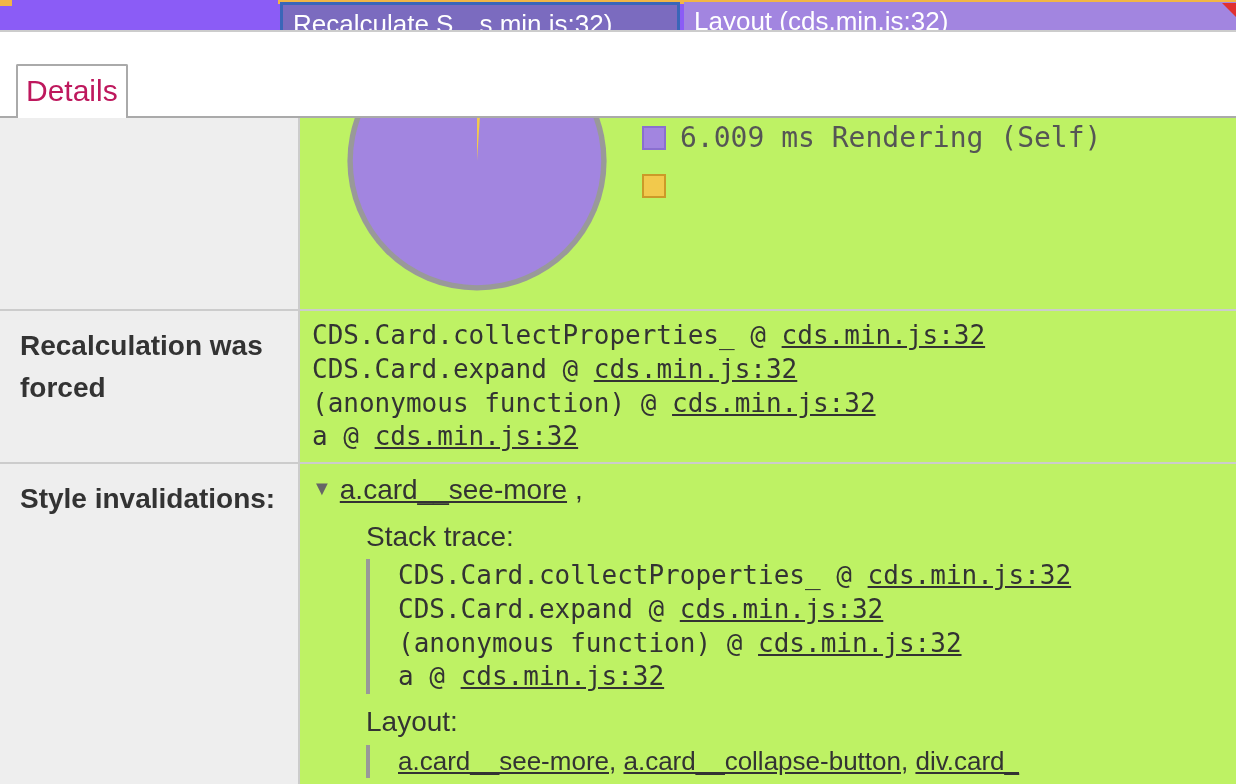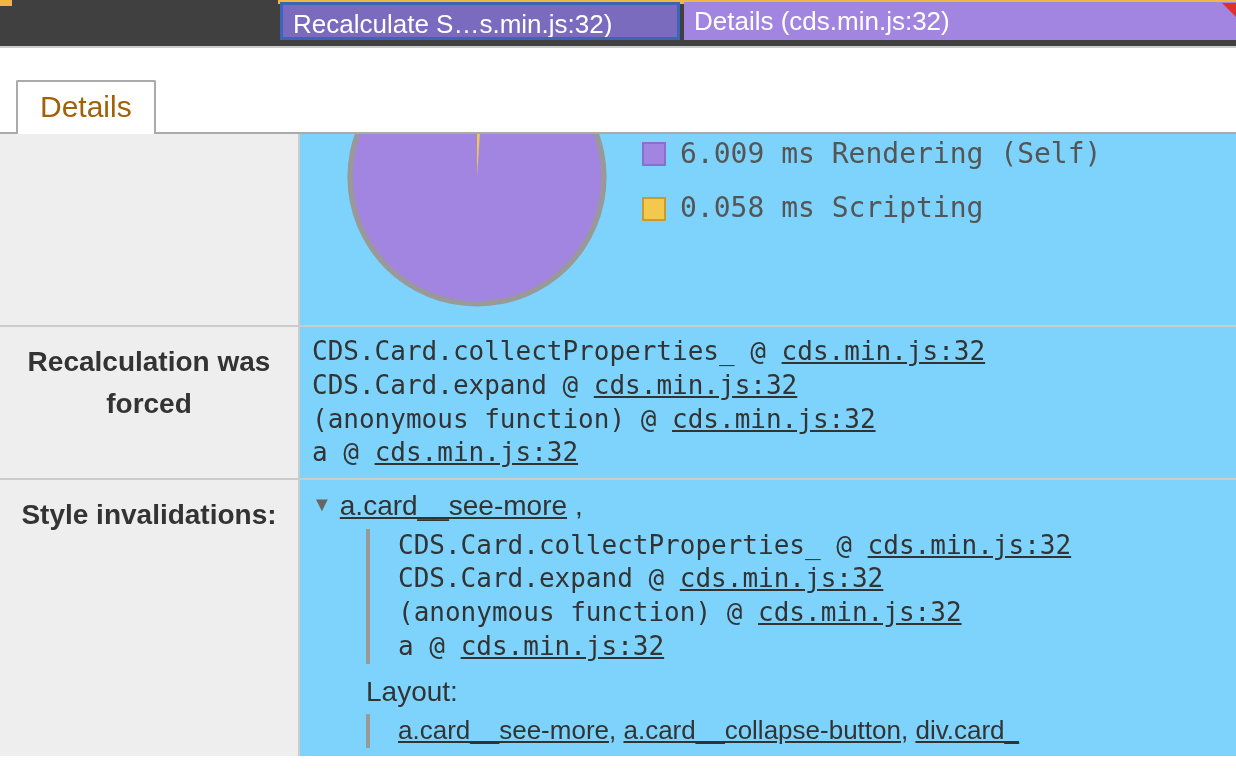--- a/index.html
+++ b/index.html
@@ -10,23 +10,23 @@
     width: 1236px;
     height: 784px;
     overflow: hidden;
     color: #333;
   }
   .mono { font-family: Menlo, Monaco, Consolas, monospace; }
 
   
   .timeline {
     position: relative;
-    height: 48px;
+    height: 32px;
     width: 100%;
-    background: #404040;
+    background: #8b5cf6;
     margin-top: 0;
     border-bottom: 2px solid #ccc;
     overflow: hidden;
   }
   .timeline .bar {
     position: absolute;
     top: 2px;
     height: 38px;
     line-height: 38px;
     font-size: 26px;
@@ -49,27 +49,27 @@
 
   
   .tab-strip {
     display: flex;
     height: 56px;
     border-bottom: 2px solid #aaa;
     background: #fff;
     margin-top: 30px;
   }
   .tab-strip .tab {
-    padding: 8px 22px;
+    padding: 8px 8px;
     border: 2px solid #aaa;
     border-bottom: none;
     border-radius: 2px 2px 0 0;
     margin-left: 16px;
     font-size: 30px;
-    color: #a16207;
+    color: #be185d;
     background: #fff;
     position: relative;
     top: 2px;
   }
 
   
   .details {
     display: flex;
     flex-direction: column;
     background: #eee;
@@ -83,28 +83,27 @@
   .row-label {
     width: 300px;
     min-width: 300px;
     padding: 14px 20px;
     font-weight: 600;
     font-size: 28px;
     color: #333;
     border-right: 2px solid #ccc;
     line-height: 1.5;
     background: #eee;
-    text-align: center;
   }
   .row-value {
     flex: 1;
     padding: 8px 20px 8px 12px;
     font-size: 26px;
     line-height: 1.3;
-    background: #7dd3fc;
+    background: #bef264;
     overflow: hidden;
   }
 
   
   .pie-wrap {
     display: flex;
     align-items: flex-start;
     gap: 30px;
     padding-top: 0;
     height: 175px;
@@ -174,21 +173,21 @@
 <body>
 
 <div class="timeline">
   <div class="bar-yellow-top" style="left:0; width:12px; top:0;"></div>
   <div class="bar-yellow-top" style="left:278px; width:958px; top:0; height:4px;"></div>
 
   <div class="bar" style="left:280px; width:400px; background:#7b6bbf; border:3px solid #3a66b8;">
     <span>Recalculate S…s.min.js:32)</span>
   </div>
   <div class="bar" style="left:684px; width:700px; background:#a285e0;">
-    <span>Details (cds.min.js:32)</span>
+    <span>Layout (cds.min.js:32)</span>
   </div>
   <div class="red-corner" style="left:1222px; top:3px;"></div>
 </div>
 
 <div class="tab-strip">
   <div class="tab">
     <span>Details</span>
   </div>
 </div>
 
@@ -205,21 +204,20 @@
             <path d="M50 50 L50 4 A46 46 0 0 1 53 4.1 Z" fill="#f2c94c"></path>
           </svg>
         </div>
         <div class="legend mono">
           <div class="legend-item">
             <span class="swatch" style="background:#a285e0; border-color:#8a6fd0;"></span>
             <span>6.009 ms Rendering (Self)</span>
           </div>
           <div class="legend-item">
             <span class="swatch" style="background:#f2c94c; border-color:#cc9a28;"></span>
-            <span>0.058 ms Scripting</span>
           </div>
         </div>
       </div>
     </div>
   </div>
 
   <div class="row">
     <div class="row-label">Recalculation was forced</div>
     <div class="row-value mono">
       <div class="trace-line">
@@ -248,20 +246,23 @@
   <div class="row" style="border-bottom:none;">
     <div class="row-label">Style invalidations:</div>
     <div class="row-value">
 
       <div class="si-head">
         <span class="triangle">▼</span>
         <a href="#" class="sel-link">a.card__see-more</a>
           <span>, </span>
       </div>
 
+      <div class="si-sub">
+        <span>Stack trace</span>:
+      </div>
       <div class="si-trace mono">
         <div class="trace-line">
           <span>CDS.Card.collectProperties_</span>
           <span>@</span>
           <a href="#" class="src-link">cds.min.js:32</a>
         </div>
         <div class="trace-line">
           <span>CDS.Card.expand</span>
           <span>@</span>
           <a href="#" class="src-link">cds.min.js:32</a>

